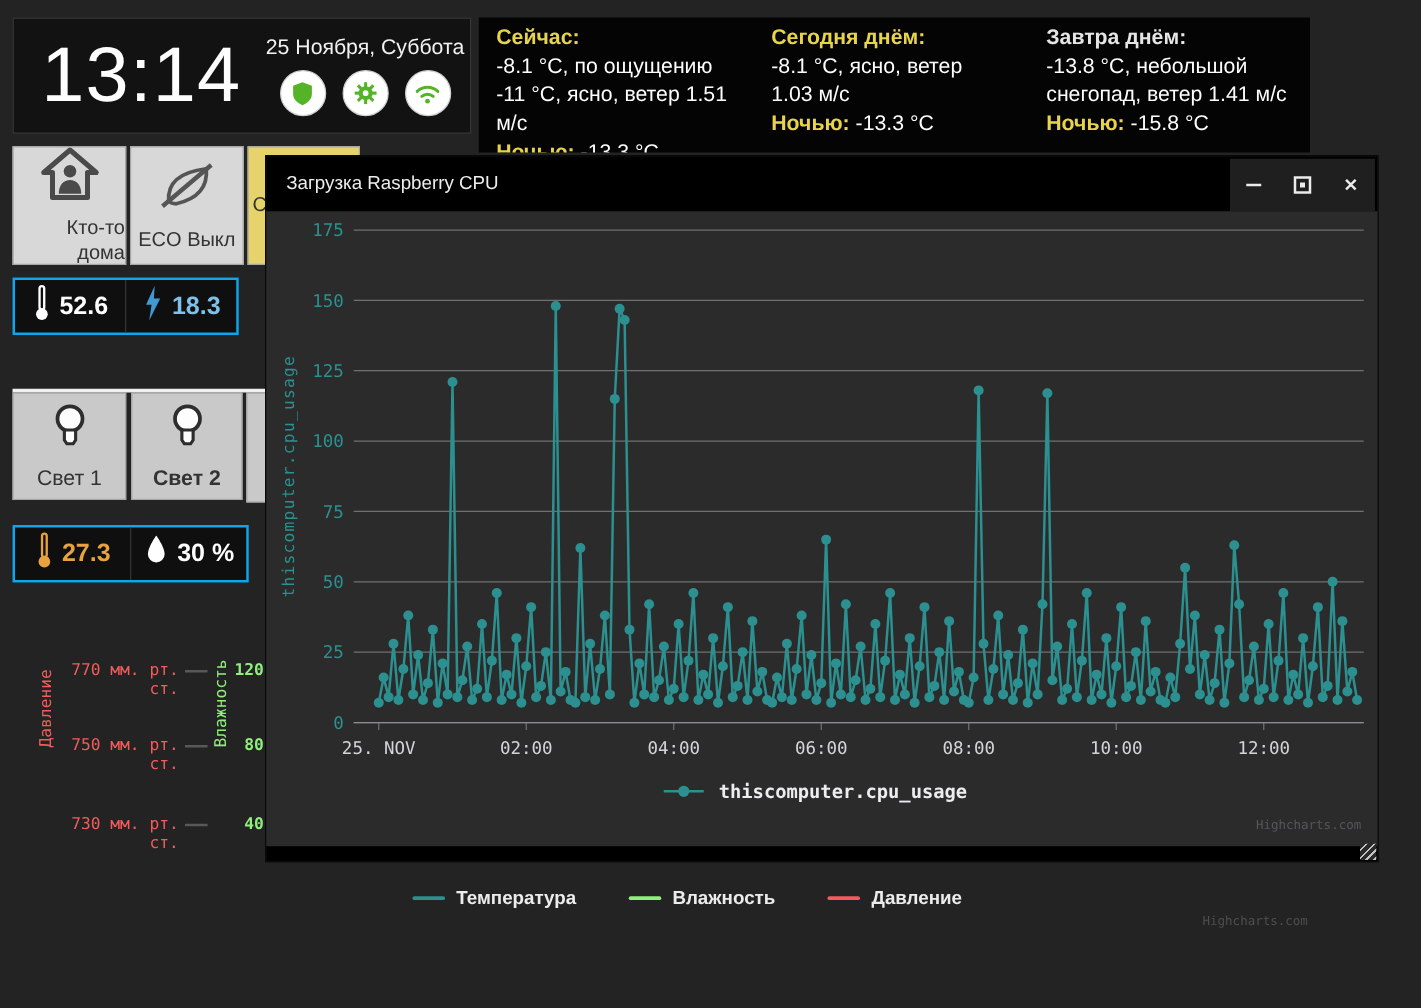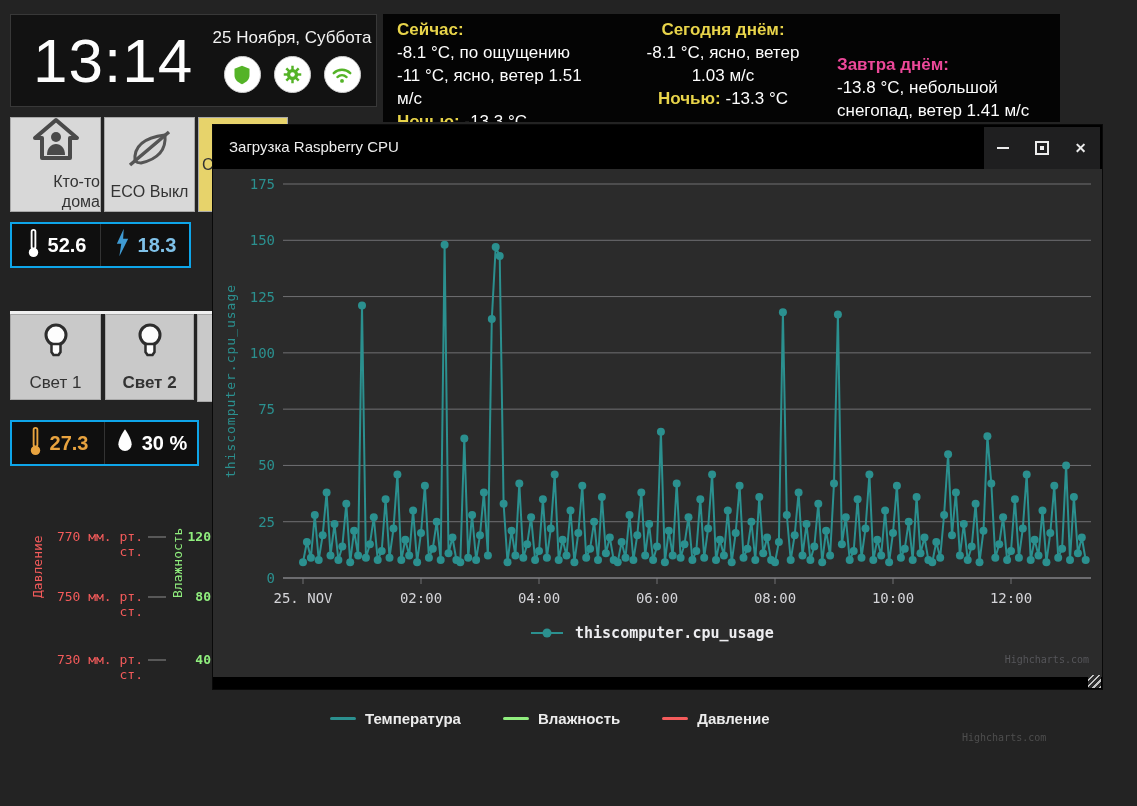--- a/index.html
+++ b/index.html
@@ -10,23 +10,23 @@
   .clock-panel{position:absolute;left:10px;top:14px;width:365px;height:91px;background:#121212;
                border:1px solid #383838;display:flex;align-items:center;}
   .clock-time{font-size:62px;color:#fdfdfd;padding-left:22px;letter-spacing:1px;flex:1;line-height:91px;}
   .clock-right{width:168px;text-align:center;padding-right:0;}
   .clock-date{font-size:17px;color:#f2f2f2;margin-bottom:8px;white-space:nowrap;}
   .chip-row{display:flex;justify-content:center;gap:13px;}
   .icon-chip{width:35px;height:35px;border-radius:50%;background:#fff;border:1px solid #cfcfcf;
              display:flex;align-items:center;justify-content:center;}
 
   
-  .weather{position:absolute;left:383px;top:14px;width:665px;height:108px;background:#040404;overflow:hidden;padding-left:12px;}
+  .weather{position:absolute;left:383px;top:14px;width:665px;height:108px;background:#040404;overflow:hidden;}
   .wx-col{position:absolute;top:4px;width:212px;font-size:17px;line-height:23px;color:#fdfdfd;}
-  .wx-col.c1{left:14px;} .wx-col.c2{left:234px;text-align:center;} .wx-col.c3{left:454px;}
+  .wx-col.c1{left:14px;} .wx-col.c2{left:234px;} .wx-col.c3{left:454px;}
   .wx-title{font-weight:bold;}
   .wx-night b{font-weight:bold;}
 
   
   .tile{position:absolute;background:#d8d8d8;color:#333;display:flex;flex-direction:column;
         align-items:center;justify-content:center;text-align:center;font-size:16px;line-height:20px;
         border:1px solid #a8a8a8;box-sizing:border-box;cursor:pointer;}
   .mode-1{left:10px;top:117px;width:91px;height:95px;text-align:right;}
   .mode-2{left:104px;top:117px;width:91px;height:95px;}
   .mode-3{left:198px;top:117px;width:90px;height:95px;align-items:flex-start;padding-left:3px;}
@@ -135,21 +135,21 @@
     <div class="wx-col c2">
       <div class="wx-title" style="color: rgb(232, 212, 74);">Сегодня днём:</div>
       <div>-8.1 °C, ясно, ветер</div>
       <div>1.03 м/с</div>
       <div class="wx-night">
         <b style="color: rgb(232, 212, 74);">Ночью:</b>
         <span>-13.3 °C</span>
       </div>
     </div>
     <div class="wx-col c3">
-      <div class="wx-title" style="color: #ec4899; margin-top: 35px;">Завтра днём:</div>
+      <div class="wx-title" style="color: #e5e5e5;">Завтра днём:</div>
       <div>-13.8 °C, небольшой</div>
       <div>снегопад, ветер 1.41 м/с</div>
       <div class="wx-night">
         <b style="color: rgb(232, 212, 74);">Ночью:</b>
         <span>-15.8 °C</span>
       </div>
     </div>
   </div>
 
   <div class="tile mode-1">

